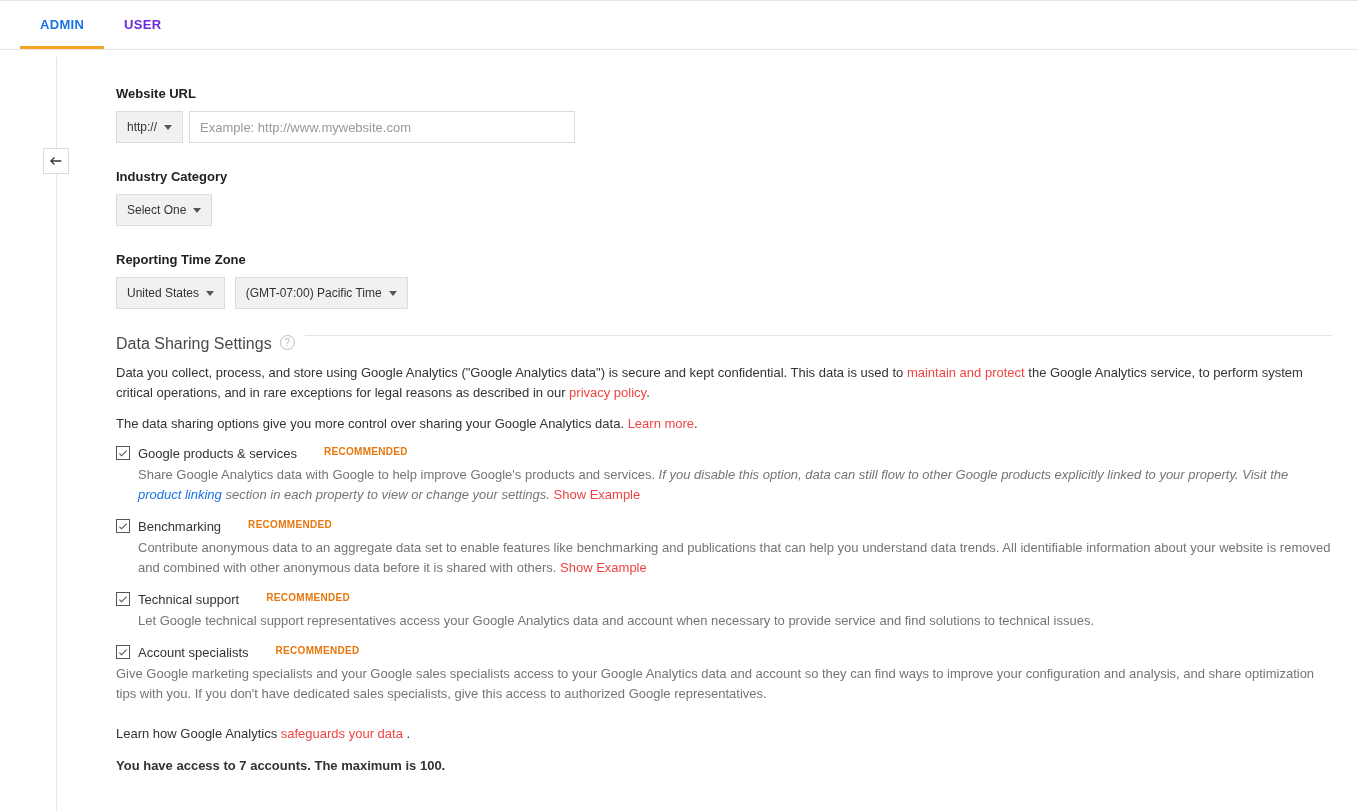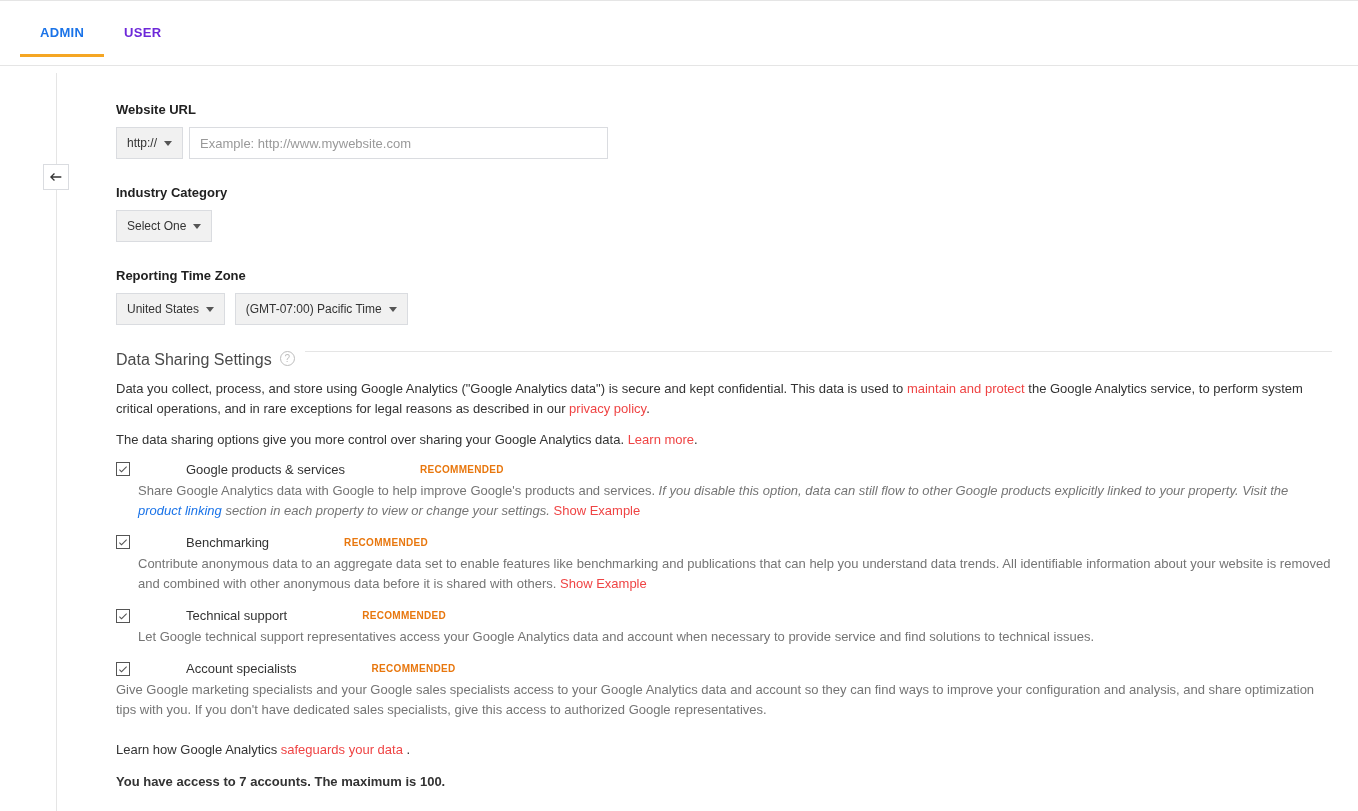--- a/index.html
+++ b/index.html
@@ -7,21 +7,21 @@
     font-family: Arial, "Helvetica Neue", Helvetica, sans-serif;
     font-size: 13px;
     color: #212121;
     background: #fff;
     width: 1358px;
   }
   .topbar {
     border-top: 1px solid #e5e5e5;
     border-bottom: 1px solid #e5e5e5;
     display: flex;
-    padding: 8px 20px;
+    padding: 0 20px;
   }
   .tab {
     padding: 16px 20px 14px;
     font-size: 13px;
     font-weight: bold;
     color: #6d28d9;
     cursor: pointer;
     letter-spacing: 0.3px;
   }
   .tab.active {
@@ -85,21 +85,21 @@
     border-left: 4px solid transparent;
     border-right: 4px solid transparent;
     border-top: 5px solid #555;
     margin-left: 7px;
   }
   .text-input {
     height: 32px;
     border: 1px solid #dadce0;
     padding: 6px 10px;
     font-size: 13px;
-    width: 419px;
+    width: 386px;
     vertical-align: top;
   }
   .text-input::placeholder { color: #999; }
   .section-header {
     display: flex;
     margin: 18px 0 10px;
   }
   .section-title {
     font-size: 16px;
     color: #4a4a4a;
@@ -127,23 +127,22 @@
     color: #333;
     line-height: 1.5;
     margin-bottom: 12px;
   }
   .link { color: #ef4444; cursor: pointer; }
   .check-item {
     margin-bottom: 14px;
   }
   .check-head {
     display: flex;
-    align-items: center;
+    align-items: flex-start;
     margin-bottom: 4px;
-    gap: 48px;
   }
   .checkbox {
     width: 14px; height: 14px;
     border: 1px solid #555;
     margin-right: 8px;
     display: inline-flex;
     align-items: center;
     justify-content: center;
     background: #fff;
     cursor: pointer;

